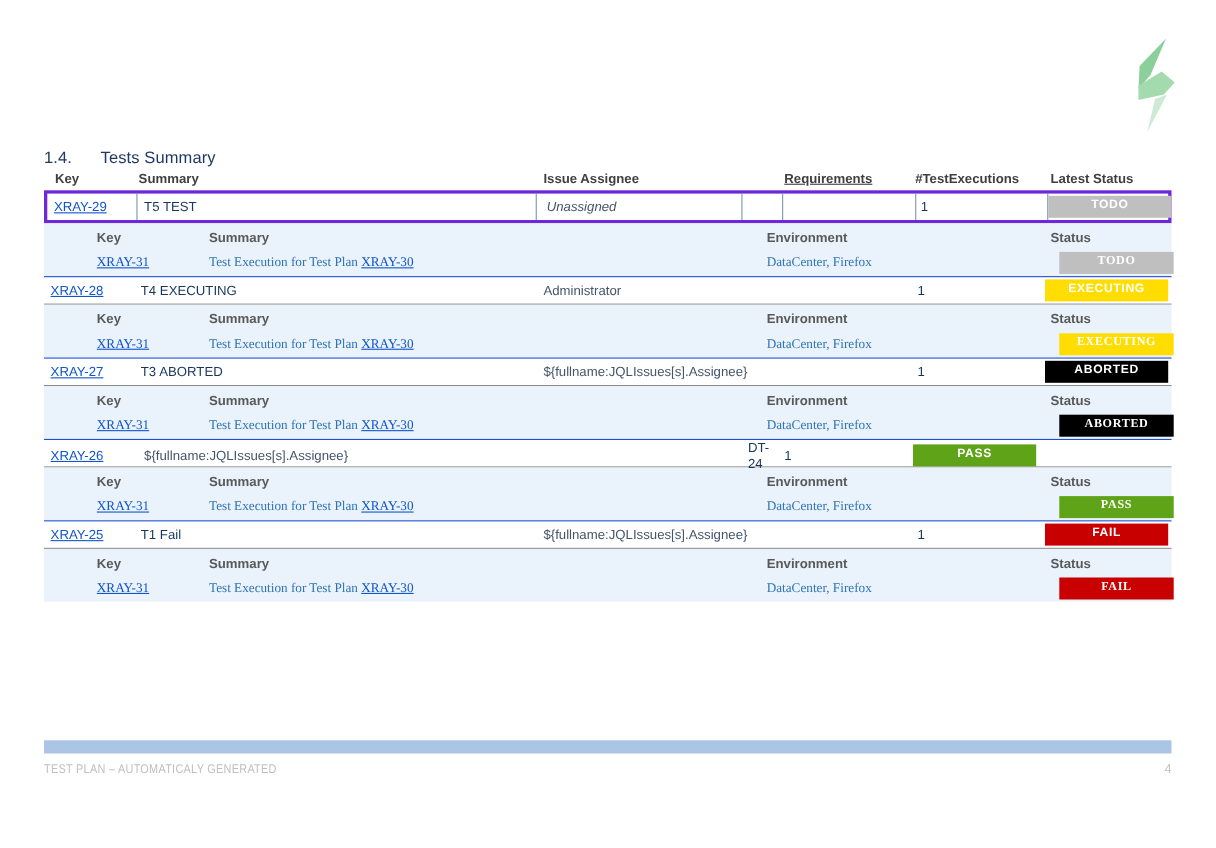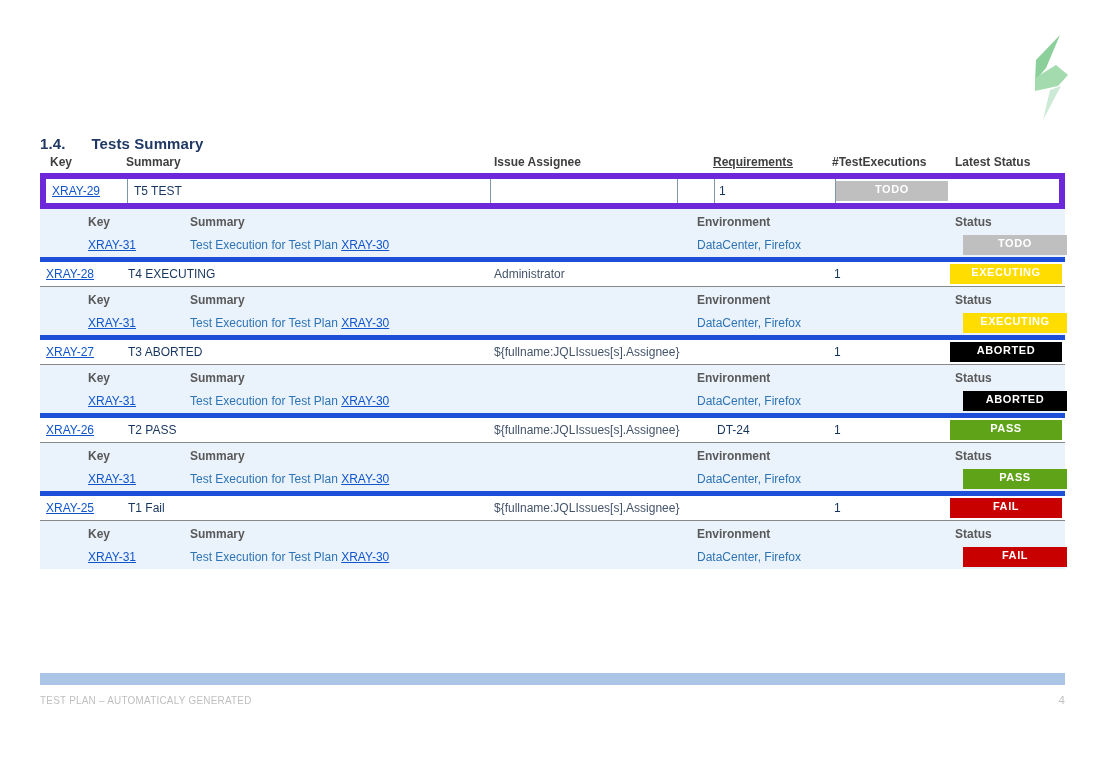--- a/index.html
+++ b/index.html
@@ -9,55 +9,55 @@
     background:#ffffff;
     font-family:"Liberation Sans", sans-serif;
     overflow:hidden;
   }
   
   .logo{position:absolute;left:1018px;top:28px;width:50px;height:95px;}
   
   .heading{
     position:absolute;left:40px;top:135px;
     display:flex;gap:26px;
-    font-size:15px;font-weight:bold;color:#1F3864;
+    font-size:15px;font-weight:normal;color:#1F3864;
     letter-spacing:0.1px;
   }
   
   .tbl{position:absolute;left:40px;top:151px;width:1025px;font-size:12px;}
   .main-row{
     display:grid;
     grid-template-columns:82px 363px 187px 37px 121px 120px 1fr;
     align-items:center;
     height:24px;
   }
   .head-row{height:22px;font-weight:bold;color:#3F3F3F;}
   .head-row .c1{padding-left:10px;} .head-row .c2{padding-left:4px;}
   .head-row .c3{padding-left:9px;} .head-row .c5{padding-left:4px;text-decoration:underline;}
   .head-row .c6{padding-left:2px;} .head-row .c7{padding-left:5px;}
   .data-row{color:#17365D;}
   .data-row .c1{padding-left:6px;} .data-row .c2{padding-left:6px;}
   .data-row .c3{padding-left:9px;color:#44546A;}
   .data-row .c5{padding-left:8px;} .data-row .c6{padding-left:4px;}
-  .data-row{border-top:5px solid #1d4ed8;border-bottom:1px solid #888888;}
-  .data-row.bordered{border:6px solid #6d28d9;}
+  .data-row{border-top:1px solid #1d4ed8;border-bottom:1px solid #888888;}
+  .data-row.bordered{border:3px solid #6d28d9;}
   .data-row.bordered > div{height:100%;display:flex;align-items:center;box-sizing:border-box;}
   .data-row.bordered .c1,.data-row.bordered .c2,.data-row.bordered .c3,
   .data-row.bordered .c4,.data-row.bordered .c5,.data-row.bordered .c6{border-right:1px solid #7F95AA;}
   .italic{font-style:italic;}
   a.link, .link{color:#1155CC;text-decoration:underline;cursor:pointer;}
   
   .sub-tbl{background:#EAF2FB;}
   .sub-row{
     display:grid;
     grid-template-columns:150px 507px 253px 1fr;
     align-items:center;
   }
   .sub-head{height:22px;font-weight:bold;color:#595959;padding-top:2px;}
-  .sub-data{height:23px;color:#2E74B5;padding-bottom:1px;}
+  .sub-data{height:23px;color:#2E74B5;padding-bottom:1px;font-family:Liberation Serif, serif;}
   .sub-row .s1{padding-left:48px;}
   .sub-row .s4{padding-left:5px;}
   
   .badge{
     width:112px;height:20px;line-height:16px;
     text-align:center;color:#ffffff;font-weight:bold;font-size:11px;
     letter-spacing:0.6px;
   }
   .sub-data .badge{width:104px;margin-left:8px;}
   
@@ -96,20 +96,21 @@
       <div class="c6">#TestExecutions</div>
       <div class="c7">Latest Status</div>
     </div>
 
     <div>
       <div class="main-row data-row bordered">
         <div class="c1">
             <span class="link">XRAY-29</span>
           </div>
         <div class="c2">T5 TEST</div>
+        <div class="c3 italic">Unassigned</div>
         <div class="c4"></div>
         <div class="c5"></div>
         <div class="c6">1</div>
         <div class="c7">
             <div class="badge" style="background-color: rgb(191, 191, 191);">TODO</div>
           </div>
       </div>
       <div class="sub-tbl">
         <div class="sub-row sub-head">
           <div class="s1">Key</div>
@@ -184,21 +185,20 @@
           <div class="s4">
               <div class="badge" style="background-color: rgb(0, 0, 0);">ABORTED</div>
             </div>
         </div>
       </div>
     </div>
 
     <div>
       <div class="main-row data-row">
         <div class="c1"><span class="link">XRAY-26</span></div>
-        <div class="c2">T2 PASS</div>
         <div class="c3">${fullname:JQLIssues[s].Assignee}</div>
         <div class="c4"></div>
         <div class="c5">DT-24</div>
         <div class="c6">1</div>
         <div class="c7">
             <div class="badge" style="background-color: rgb(95, 163, 24);">PASS</div>
           </div>
       </div>
       <div class="sub-tbl">
         <div class="sub-row sub-head">

